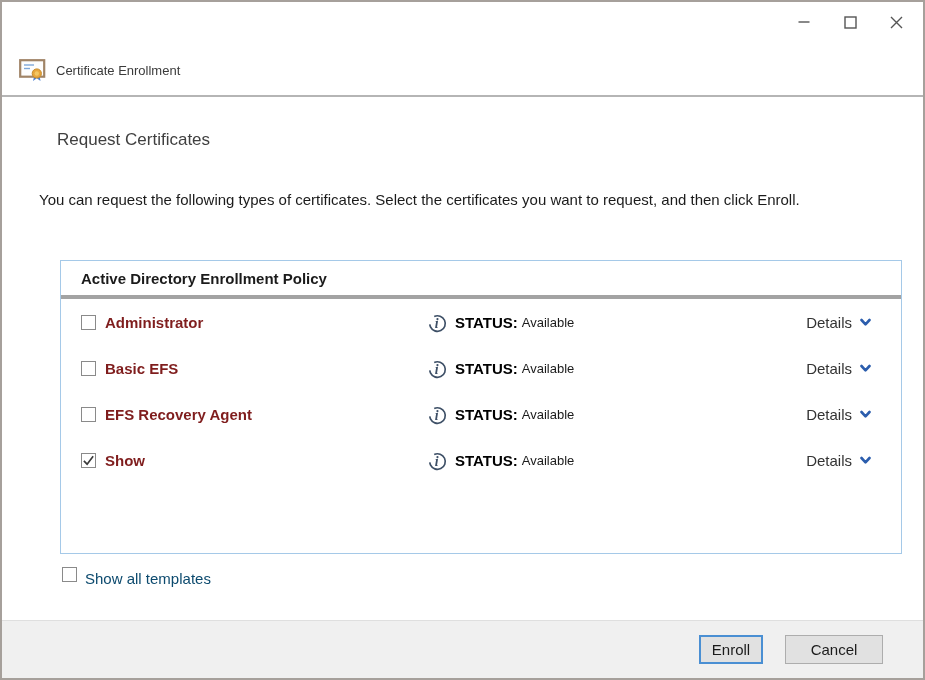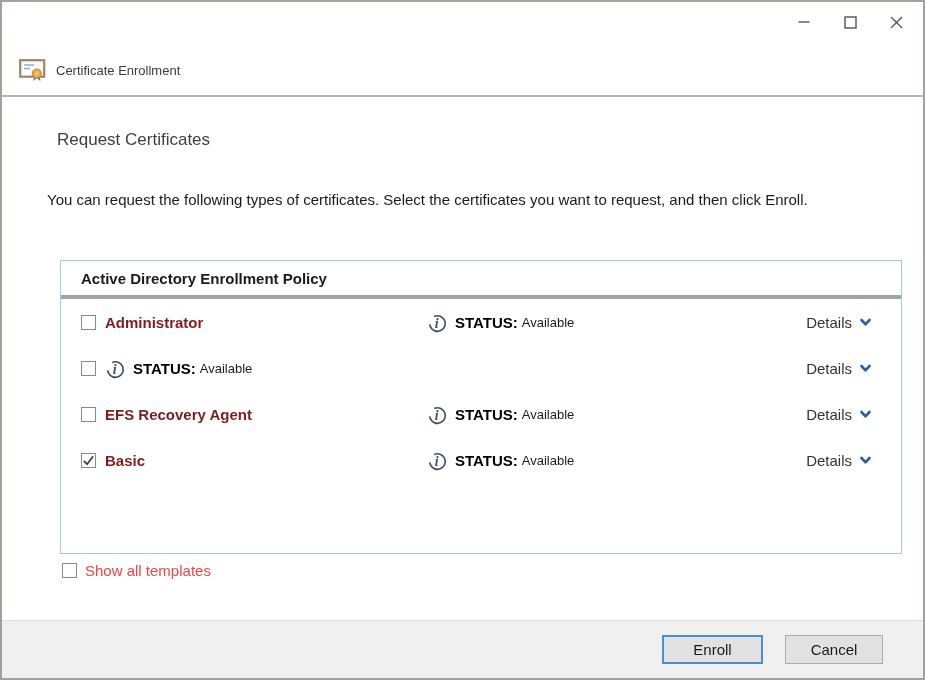--- a/index.html
+++ b/index.html
@@ -8,42 +8,42 @@
     background:#ffffff;border:2px solid #a6a09b;overflow:hidden;
   }
   
   .titlebar{position:absolute;left:0;top:0;right:0;height:93px;background:#fff;border-bottom:2px solid #b5b5b5;}
   .win-controls{position:absolute;top:4px;right:4px;display:flex;}
   .win-btn{width:46px;height:32px;display:flex;align-items:center;justify-content:center;cursor:default;}
   .app-id{position:absolute;left:17px;top:57px;display:flex;align-items:center;gap:10px;}
   .app-title{font-size:13px;color:#3b3b3b;}
   
   .heading{position:absolute;left:55px;top:128px;font-size:17px;color:#404040;}
-  .desc{position:absolute;left:37px;top:186px;width:852px;font-size:15px;line-height:24px;color:#1b1b1b;margin-left:8px;}
+  .desc{position:absolute;left:37px;top:186px;width:852px;font-size:15px;line-height:24px;color:#1b1b1b;}
   
   .policy-box{position:absolute;left:58px;top:258px;width:842px;height:294px;box-sizing:border-box;border:1px solid #a5c9e8;background:#fff;}
   .policy-header{font-size:15px;font-weight:bold;color:#1b1b1b;padding:9px 0 8px 20px;border-bottom:4px solid #a3a3a3;}
   .rows{position:relative;}
   .row{display:flex;align-items:center;height:46px;padding:0 30px 0 20px;}
   .cb{width:15px;height:15px;box-sizing:border-box;border:1px solid #8a8a8a;background:#fff;margin-right:9px;flex:0 0 auto;display:flex;align-items:center;justify-content:center;}
   .tname{font-size:15px;color:#7f1d1d;width:322px;flex:0 0 auto;font-weight:bold;}
   .status-group{display:flex;align-items:center;flex:0 0 auto;}
   .info-ic{margin-right:7px;display:flex;}
   .slabel{font-size:15px;font-weight:bold;color:#000;margin-right:4px;}
   .sval{font-size:13px;color:#1b1b1b;}
   .details{margin-left:auto;display:flex;align-items:center;gap:8px;cursor:pointer;}
   .details-label{font-size:15px;color:#333;}
   
   .show-all{position:absolute;left:60px;top:560px;display:flex;align-items:center;}
   .show-all .cb{margin-right:8px;}
-  .show-all-label{font-size:15px;color:#ef4444;}
+  .show-all-label{font-size:15px;color:#0c4a6e;margin-top:8px;}
   
   .footer{position:absolute;left:0;right:0;bottom:0;height:57px;background:#f0f0f0;border-top:1px solid #dfdfdf;}
   .btn{position:absolute;top:14px;height:29px;box-sizing:border-box;background:#e1e1e1;font-size:15px;color:#1b1b1b;display:flex;align-items:center;justify-content:center;font-family:"Liberation Sans",sans-serif;cursor:default;}
-  .btn-enroll{right:160px;width:101px;border:2px solid #4a8fd3;}
+  .btn-enroll{right:160px;width:64px;border:2px solid #4a8fd3;}
   .btn-cancel{right:40px;width:98px;border:1px solid #adadad;}
 </style>
 </head>
 <body>
 
 <div class="dialog">
 
   <div class="titlebar">
     <div class="win-controls">
       <div class="win-btn">
@@ -99,20 +99,21 @@
             <span class="details-label">Details</span>
             <span style="display: flex;">
               <svg width="11" height="9" viewBox="0 0 11 9">
                 <polyline points="1.5,2 5.5,6.3 9.5,2" fill="none" stroke="#2b5dad" stroke-width="2.6" stroke-linecap="round" stroke-linejoin="round"></polyline>
               </svg>
             </span>
           </span>
         </div>
         <div class="row">
           <span class="cb"></span>
+          <span class="tname">Basic EFS</span>
           <span class="status-group">
             <span class="info-ic">
               <svg width="21" height="21" viewBox="0 0 20 20">
                 <circle cx="10" cy="11" r="7.4" fill="none" stroke="#3d4f66" stroke-width="1.6" stroke-dasharray="37 10" transform="rotate(-115 10 11)"></circle>
                 <text x="7.4" y="15.6" font-family="serif" font-style="italic" font-weight="bold" font-size="13" fill="#3d4f66">i</text>
               </svg>
             </span>
             <span class="slabel">STATUS:</span>
             <span class="sval">Available</span>
           </span>
@@ -146,21 +147,21 @@
               </svg>
             </span>
           </span>
         </div>
         <div class="row">
           <span class="cb">
             <svg width="13" height="13" viewBox="0 0 14 14">
               <polyline points="2,7.5 5.5,11 12,2.5" fill="none" stroke="#3a3a3a" stroke-width="1.8"></polyline>
             </svg>
           </span>
-          <span class="tname">Basic</span>
+          <span class="tname">Show</span>
           <span class="status-group">
             <span class="info-ic">
               <svg width="21" height="21" viewBox="0 0 20 20">
                 <circle cx="10" cy="11" r="7.4" fill="none" stroke="#3d4f66" stroke-width="1.6" stroke-dasharray="37 10" transform="rotate(-115 10 11)"></circle>
                 <text x="7.4" y="15.6" font-family="serif" font-style="italic" font-weight="bold" font-size="13" fill="#3d4f66">i</text>
               </svg>
             </span>
             <span class="slabel">STATUS:</span>
             <span class="sval">Available</span>
           </span>

